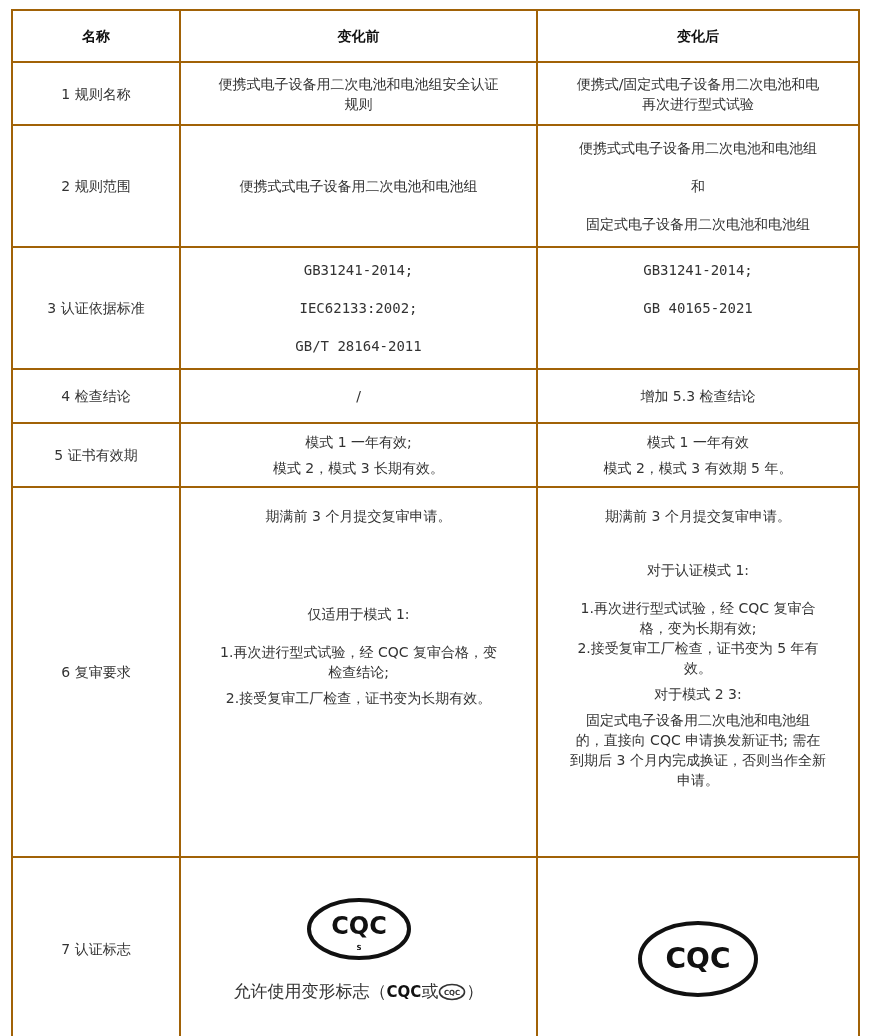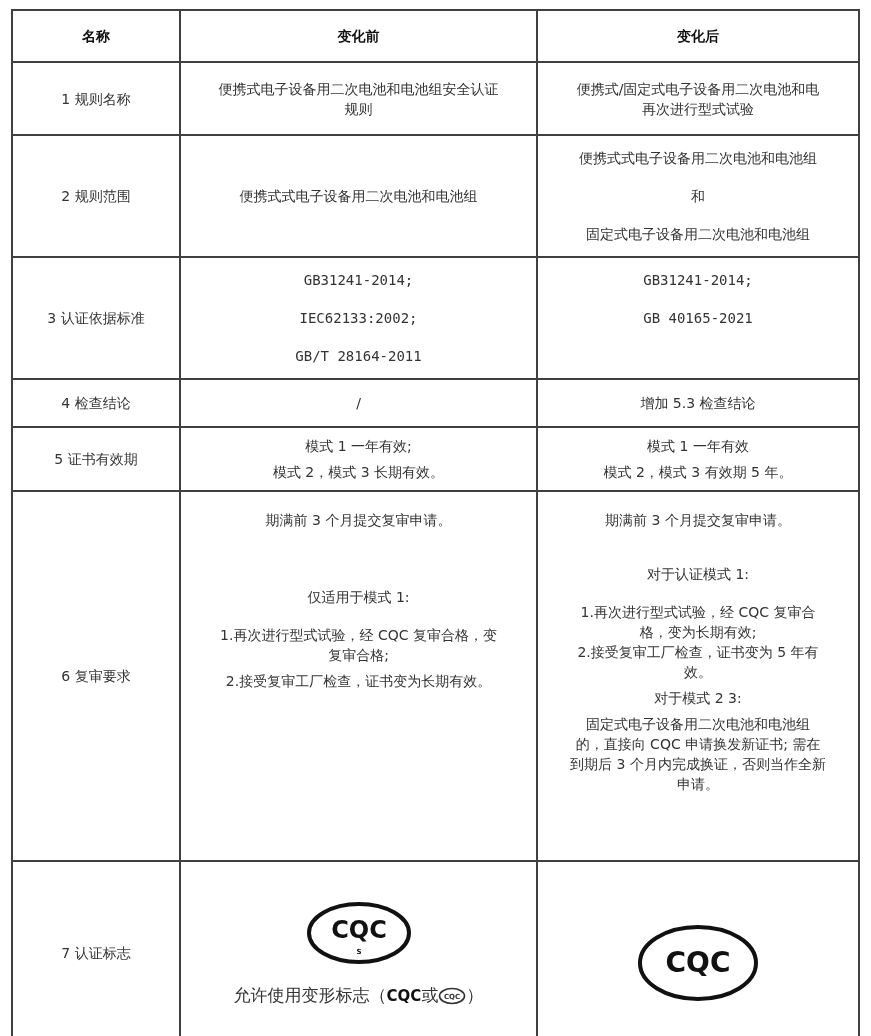--- a/index.html
+++ b/index.html
@@ -1,20 +1,20 @@
 <!DOCTYPE html>
 <html><head>
 <meta charset="utf-8">
 <style>
   html, body { margin:0; padding:0; background:#ffffff; }
   body { width:871px; height:1036px; position:relative; overflow:hidden;
          font-family:"DejaVu Sans", "Liberation Sans", sans-serif; color:#222; }
   table.cmp { position:absolute; left:11px; top:9px; border-collapse:collapse;
               width:847px; table-layout:fixed; }
-  table.cmp td, table.cmp th { border:2px solid #404040; text-align:center; vertical-align:middle;
+  table.cmp td, table.cmp th { border:2px solid #a16207; text-align:center; vertical-align:middle;
               font-size:14px; line-height:20px; padding:8px 6px; color:#333; font-weight:normal; }
   table.cmp th { font-weight:bold; color:#111; font-size:14px; }
   .mono { font-family:"DejaVu Sans Mono","Liberation Mono", monospace; font-size:13.5px; }
   .line { display:block; }
   .gap-s { margin-top:6px; }
   .gap-m { margin-top:18px; }
   td.name { text-align:left; padding-left:12px; }
   td.name.c { text-align:center; padding-left:6px; }
   .logo-wrap { display:flex; flex-direction:column; align-items:center; justify-content:center; }
   .caption { font-size:17px; color:#333; margin-top:20px; white-space:nowrap; }
@@ -29,21 +29,21 @@
     <col style="width:357px">
     <col style="width:322px">
   </colgroup>
   <tbody>
       <tr style="height:52px">
     <th>名称</th>
     <th>变化前</th>
     <th>变化后</th>
   </tr>
 
-  <tr style="height:73px">
+  <tr style="height:63px">
     <td class="name c">1 规则名称</td>
     <td>
       <span class="line">便携式电子设备用二次电池和电池组安全认证</span>
       <span class="line">规则</span>
     </td>
     <td>
       <span class="line">便携式/固定式电子设备用二次电池和电</span>
       <span class="line">再次进行型式试验</span>
     </td>
   </tr>
@@ -66,21 +66,21 @@
       <span class="line">GB31241-2014;</span>
       <span class="line gap-m">IEC62133:2002;</span>
       <span class="line gap-m">GB/T 28164-2011</span>
     </td>
     <td class="mono" style="vertical-align:top;padding-top:12px;">
       <span class="line">GB31241-2014;</span>
       <span class="line gap-m">GB 40165-2021</span>
     </td>
   </tr>
 
-  <tr style="height:48px">
+  <tr style="height:54px">
     <td class="name c">4 检查结论</td>
     <td>/</td>
     <td>增加 5.3 检查结论</td>
   </tr>
 
   <tr style="height:60px">
     <td class="name c">5 证书有效期</td>
     <td>
       <span class="line">模式 1 一年有效;</span>
       <span class="line gap-s">模式 2，模式 3 长期有效。</span>
@@ -88,23 +88,23 @@
     <td>
       <span class="line">模式 1 一年有效</span>
       <span class="line gap-s">模式 2，模式 3 有效期 5 年。</span>
     </td>
   </tr>
 
   <tr style="height:370px">
     <td class="name c">6 复审要求</td>
     <td style="vertical-align:top;padding-top:18px;">
       <span class="line">期满前 3 个月提交复审申请。</span>
-      <span class="line" style="margin-top:57px">仅适用于模式 1:</span>
+      <span class="line" style="margin-top:78px">仅适用于模式 1:</span>
       <span class="line gap-m">1.再次进行型式试验，经 CQC 复审合格，变</span>
-      <span class="line">复审合格;</span>
+      <span class="line">检查结论;</span>
       <span class="line gap-s">2.接受复审工厂检查，证书变为长期有效。</span>
     </td>
     <td style="vertical-align:top;padding-top:18px;">
       <span class="line">期满前 3 个月提交复审申请。</span>
       <span class="line" style="margin-top:34px">对于认证模式 1:</span>
       <span class="line gap-m">1.再次进行型式试验，经 CQC 复审合</span>
       <span class="line">格，变为长期有效;</span>
       <span class="line">2.接受复审工厂检查，证书变为 5 年有</span>
       <span class="line">效。</span>
       <span class="line gap-s">对于模式 2 3:</span>

